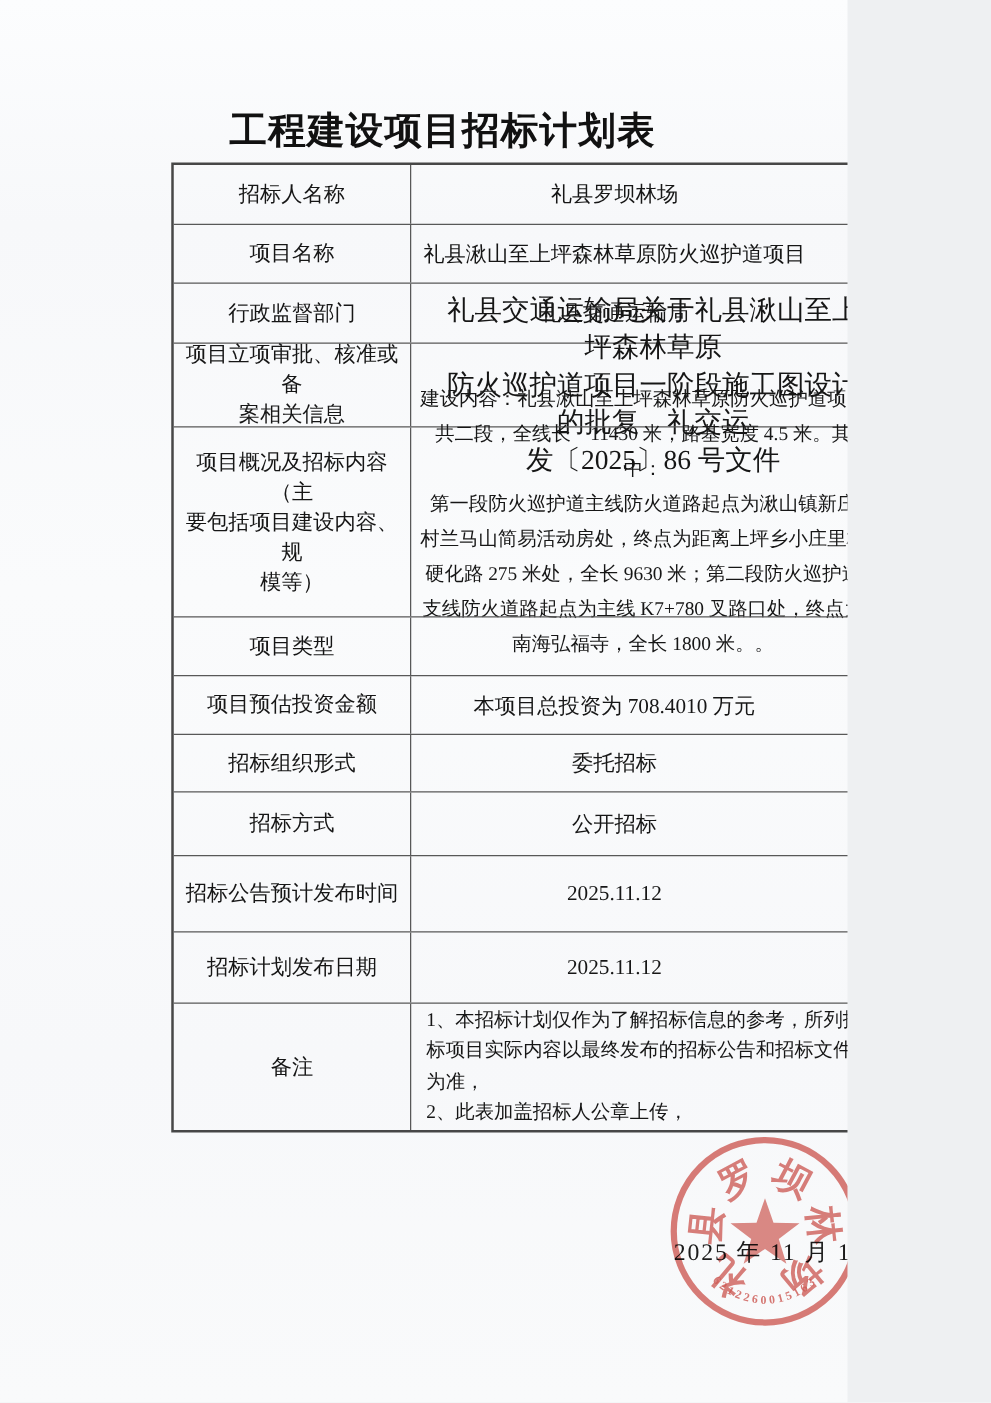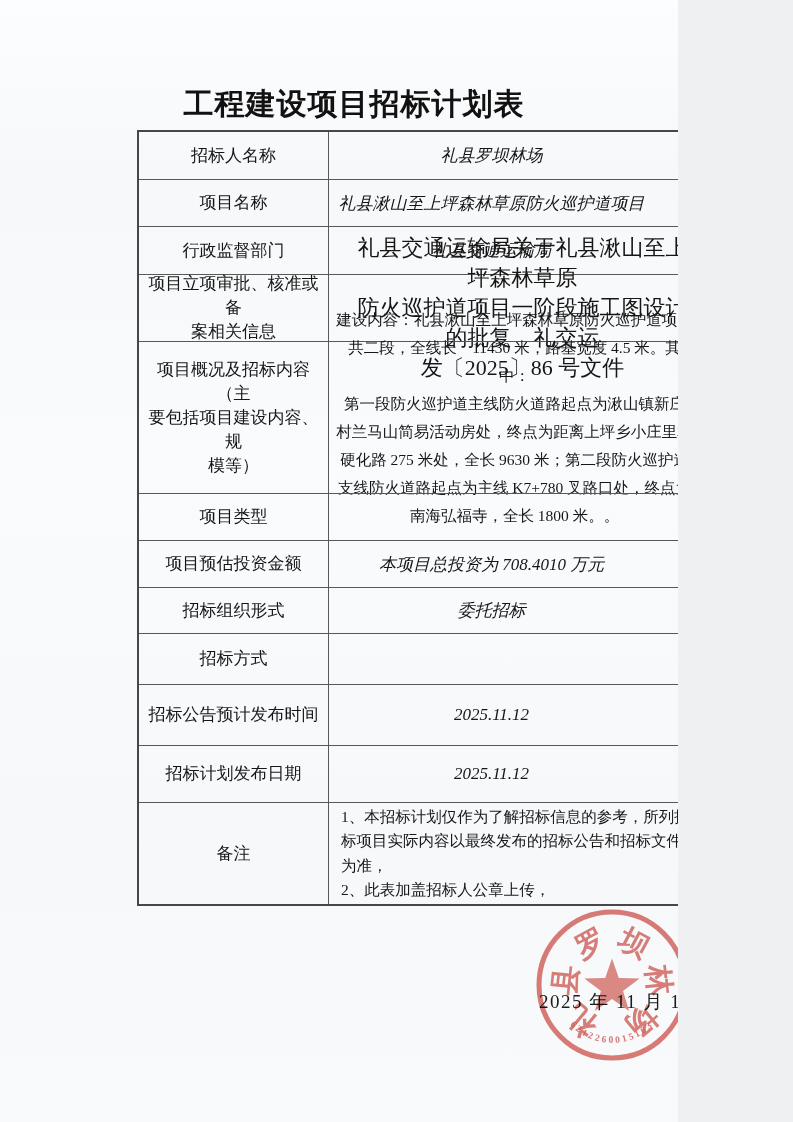--- a/index.html
+++ b/index.html
@@ -27,21 +27,21 @@
   .row:first-child{border-top:none;}
   .cell{display:flex;align-items:center;justify-content:center;box-sizing:border-box;}
   .label{
     width:190px;flex:0 0 190px;border-right:1px solid #585858;
     text-align:center;font-size:17px;line-height:24px;white-space:pre-line;
     padding:0 4px;color:#161616;
   }
   .value{
     flex:1;text-align:center;font-size:17px;white-space:pre-line;color:#161616;
   }
-  .shift{padding-right:46px;font-style:italic;}
+  .shift{padding-right:46px;}
   .multi{line-height:28px;padding:0 4px;}
   .r4{font-size:22px;line-height:30px;margin-left:16px;}
   .r5{font-size:15.5px;}
   .remark{
     text-align:left;font-size:15.5px;line-height:24.5px;
     padding-left:12px;padding-right:0;justify-content:flex-start;
   }
   .footer-line{position:absolute;white-space:nowrap;z-index:2;}
   .signer{left:445px;top:944px;font-size:18px;letter-spacing:.5px;}
   .sign-date{left:539px;top:989px;font-size:19px;letter-spacing:1.5px;}
@@ -96,20 +96,21 @@
     <div class="row" style="height:47px">
       <div class="cell label">项目预估投资金额</div>
       <div class="cell value shift">本项目总投资为 708.4010 万元</div>
     </div>
     <div class="row" style="height:46px">
       <div class="cell label">招标组织形式</div>
       <div class="cell value shift">委托招标</div>
     </div>
     <div class="row" style="height:51px">
       <div class="cell label">招标方式</div>
+      <div class="cell value shift">公开招标</div>
     </div>
     <div class="row" style="height:61px">
       <div class="cell label">招标公告预计发布时间</div>
       <div class="cell value shift">2025.11.12</div>
     </div>
     <div class="row" style="height:57px">
       <div class="cell label">招标计划发布日期</div>
       <div class="cell value shift">2025.11.12</div>
     </div>
     <div class="row" style="height:102px">

